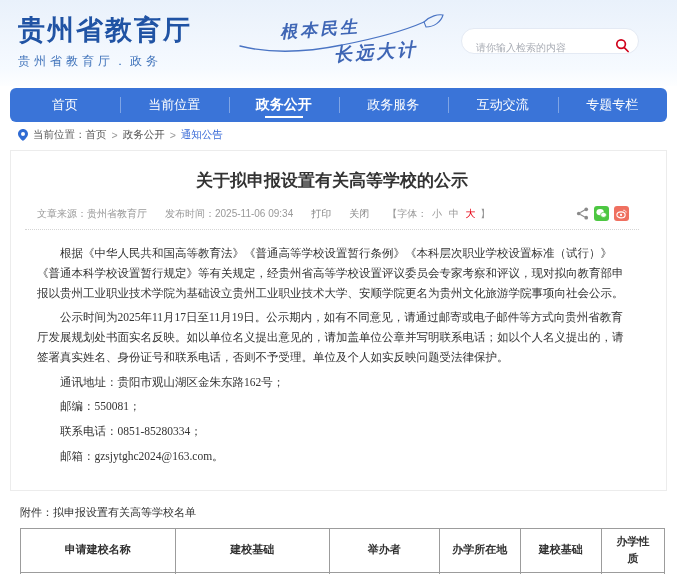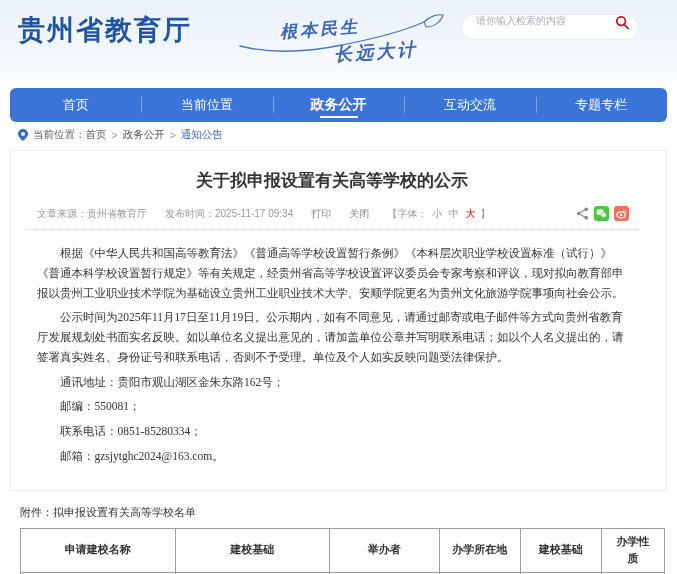--- a/index.html
+++ b/index.html
@@ -27,24 +27,24 @@
   }
   .slogan svg { position: absolute; left: 0; top: 0; }
   .slogan-line1, .slogan-line2 {
     position: absolute;
     font-family: "DejaVu Serif", serif; font-style: italic; font-weight: bold;
     color: #3f66b5; white-space: nowrap; transform: rotate(-4deg);
   }
   .slogan-line1 { left: 42px; top: 6px; font-size: 17px; letter-spacing: 3px; }
   .slogan-line2 { left: 96px; top: 28px; font-size: 18px; letter-spacing: 3px; }
   .search-box {
-    position: absolute; right: 38px; top: 14px;
+    position: absolute; right: 38px; top: 28px;
     width: 178px; height: 26px; background: #ffffff;
     border: 1px solid #e4eaf4; border-radius: 13px;
-    display: flex; align-items: flex-start; padding: 0 8px 0 14px;
+    display: flex; align-items: flex-end; padding: 0 8px 0 14px;
   }
   .search-box input {
     flex: 1; border: none; outline: none; font-size: 10px; color: #333;
     background: transparent; font-family: "Liberation Sans", sans-serif;
   }
   .search-box input::placeholder { color: #a9adb5; }
   .search-btn { background: none; border: none; cursor: pointer; display: flex; padding: 0; }
 
   
   .nav {
@@ -124,20 +124,21 @@
   }
   .school-table th { font-weight: bold; height: 30px; }
   .school-table tr.row1 td { height: 50px; }
 </style>
 </head>
 <body>
 
 <div class="header">
   <div class="logo-block">
     <div class="logo-title">贵州省教育厅</div>
+    <div class="logo-subtitle">贵州省教育厅．政务</div>
   </div>
 
   <div class="slogan">
     <svg width="220" height="60" viewBox="0 0 220 60">
       <path d="M2 34 C 34 42, 70 40, 104 33" stroke="#4a74c4" fill="none" stroke-width="1.4" stroke-linecap="round"></path>
       <path d="M104 33 C 140 26, 168 18, 186 10" stroke="#4a74c4" fill="none" stroke-width="1.2" stroke-linecap="round"></path>
       <path d="M186 10 C 192 4, 200 2, 205 3 C 203 10, 196 15, 188 15 Z" stroke="#4a74c4" fill="none" stroke-width="1.1"></path>
     </svg>
     <div class="slogan-line1">根本民生</div>
     <div class="slogan-line2">长远大计</div>
@@ -156,20 +157,23 @@
 
 <div class="nav">
   <div class="nav-item">
       <span>首页</span>
     </div>
   <div class="nav-item">
       <span>当前位置</span>
     </div>
   <div class="nav-item active">
       <span>政务公开</span>
+    </div>
+  <div class="nav-item">
+      <span>政务服务</span>
     </div>
   <div class="nav-item">
       <span>互动交流</span>
     </div>
   <div class="nav-item">
       <span>专题专栏</span>
     </div>
 </div>
 
 <div class="breadcrumb">
@@ -184,21 +188,21 @@
   <span class="crumb">政务公开</span>
   <span class="crumb-sep">&gt;</span>
   <span class="crumb current">通知公告</span>
 </div>
 
 <div class="article-box">
   <div class="article-title">关于拟申报设置有关高等学校的公示</div>
 
   <div class="meta-row">
     <span class="meta-item">文章来源：贵州省教育厅</span>
-    <span class="meta-item">发布时间：2025-11-17 09:34</span>
+    <span class="meta-item">发布时间：2025-11-06 09:34</span>
     <span class="meta-item meta-link">打印</span>
     <span class="meta-item meta-link">关闭</span>
     <span class="meta-item meta-font">
       <span>【字体：</span>
       <span class="fs">小</span>
       <span class="fs">中</span>
       <span class="fs fs-large">大</span>
       <span>】</span>
     </span>
     <span class="meta-spacer"></span>

